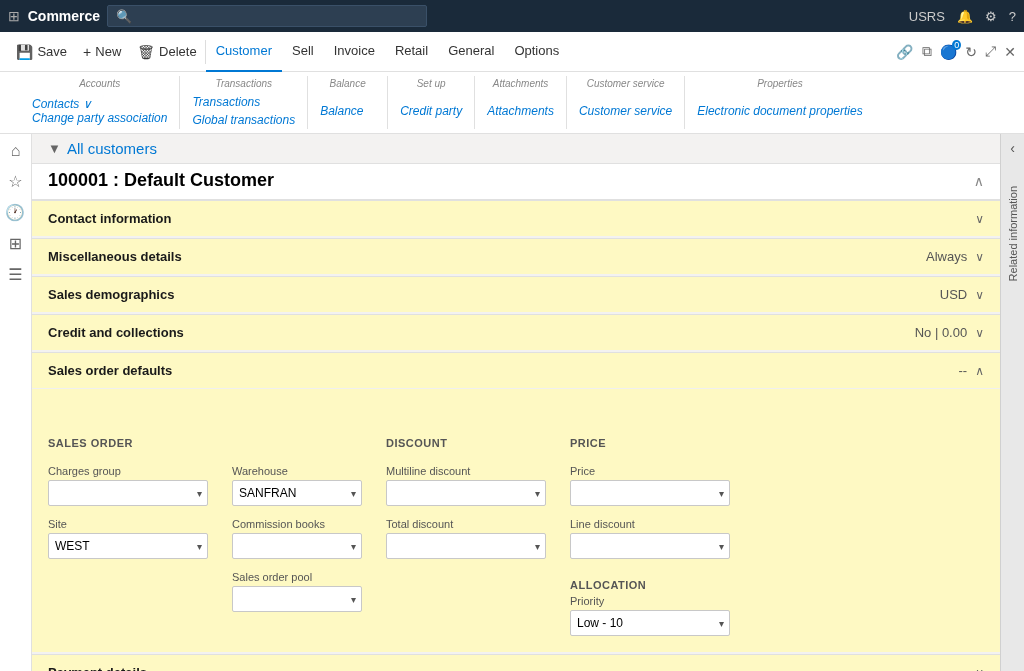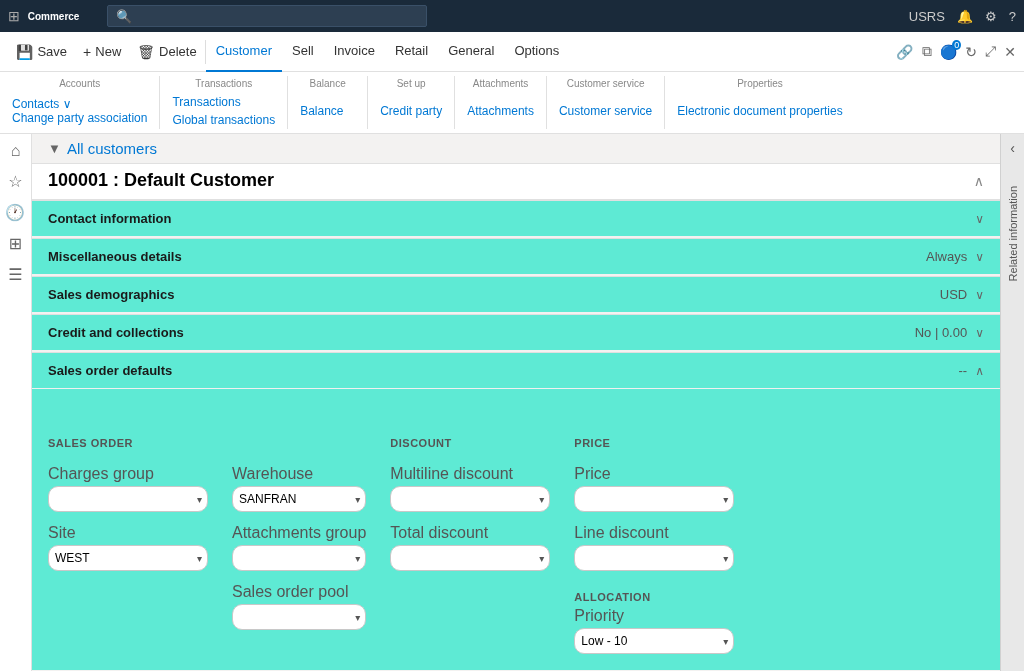--- a/index.html
+++ b/index.html
@@ -9,21 +9,21 @@
     .title-bar {
       background: #1a2a3a;
       height: 32px;
       display: flex;
       align-items: center;
       padding: 0 8px;
       color: #fff;
       flex-shrink: 0;
     }
     .title-bar .grid-icon { margin-right: 8px; font-size: 14px; color: #aaa; }
-    .title-bar .app-name { font-size: 10px; font-weight: 600; flex: 0 0 auto; margin-right: 28px; }
+    .title-bar .app-name { font-size: 14px; font-weight: 600; flex: 0 0 auto; margin-right: 7px; }
     .title-bar .search-box {
       flex: 1; max-width: 320px; background: #2d3f52; border: 1px solid #3a5068;
       border-radius: 2px; display: flex; align-items: center; padding: 0 8px; height: 22px;
     }
     .title-bar .search-box input {
       background: transparent; border: none; outline: none; color: #ccc; font-size: 12px; flex: 1;
     }
     .title-bar .search-box .search-ic { color: #aaa; margin-right: 4px; }
     .title-bar .right-icons { margin-left: auto; display: flex; align-items: center; gap: 12px; color: #ccc; font-size: 12px; }
 
@@ -47,24 +47,25 @@
       cursor: pointer; color: #333; border-bottom: 2px solid transparent; font-size: 13px;
     }
     .command-bar .tab-item.active { color: #0078d4; border-bottom: 2px solid #0078d4; }
     .command-bar .right-icons-cmd { margin-left: auto; display: flex; align-items: center; gap: 8px; color: #666; }
 
     
     .ribbon-bar {
       background: #fff;
       border-bottom: 1px solid #e0e0e0;
       display: flex;
-      padding: 4px 0;
+      padding: 4px 20px;
       gap: 0;
       flex-shrink: 0;
       height: 62px;
+      font-style: italic;
     }
     .ribbon-group {
       display: flex; flex-direction: column; border-right: 1px solid #e0e0e0; padding: 0 12px; min-width: 80px;
     }
     .ribbon-group:last-child { border-right: none; }
     .ribbon-group-title { font-size: 10px; color: #888; text-align: center; margin-bottom: 4px; padding-top: 2px; }
     .ribbon-group-items { display: flex; gap: 8px; flex: 1; align-items: center; }
     .ribbon-item { font-size: 12px; color: #0078d4; cursor: pointer; white-space: nowrap; }
 
     
@@ -103,44 +104,44 @@
       border-bottom: 1px solid #e0e0e0;
       display: flex;
       align-items: center;
       flex-shrink: 0;
     }
     .record-title { font-size: 18px; font-weight: 600; color: #000000; }
 
     
     .sections-container { padding: 0 0; flex: 1; overflow-y: auto; }
     .section {
-      background: #5eead4;
+      background: #fef9c3;
       margin-bottom: 2px;
       border-top: 1px solid #e0e0e0;
     }
     .section-header {
       display: flex; align-items: center; justify-content: space-between;
       padding: 10px 16px; cursor: pointer; user-select: none;
     }
     .section-title { font-weight: 600; font-size: 13px; color: #1a1a1a; }
     .section-meta { display: flex; align-items: center; gap: 8px; color: #555; font-size: 12px; }
     .chevron { font-size: 12px; color: #666; }
 
     
     .section-content { padding: 12px 16px 16px; border-top: 1px solid #f0f0f0; }
 
     
     .form-grid { display: flex; gap: 24px; flex-wrap: wrap; margin-top: 36px; }
     .form-col { display: flex; flex-direction: column; gap: 12px; min-width: 160px; }
     .form-section-label { font-size: 11px; font-weight: 700; color: #555; text-transform: uppercase; letter-spacing: 0.5px; margin-bottom: 4px; }
     .field-group { display: flex; flex-direction: column; gap: 3px; }
-    .field-label { font-size: 16px; color: #555; }
+    .field-label { font-size: 11px; color: #555; }
     .field-input-wrapper { position: relative; }
     .field-input-wrapper select {
-      width: 100%; height: 26px; border: 1px solid #c8c8c8; border-radius: 10px;
+      width: 100%; height: 26px; border: 1px solid #c8c8c8; border-radius: 2px;
       padding: 0 24px 0 6px; font-size: 12px; background: #fff; outline: none;
       -webkit-appearance: none; appearance: none; cursor: pointer;
     }
     .field-input-wrapper .dropdown-arrow {
       position: absolute; right: 6px; top: 50%; transform: translateY(-50%);
       font-size: 10px; color: #555; pointer-events: none;
     }
 
     
     .right-panel {
@@ -384,21 +385,21 @@
               <div class="field-group">
                 <label class="field-label">Warehouse</label>
                 <div class="field-input-wrapper">
                   <select>
                     <option value="SANFRAN">SANFRAN</option>
                   </select>
                   <span class="dropdown-arrow">▾</span>
                 </div>
               </div>
               <div class="field-group">
-                <label class="field-label">Attachments group</label>
+                <label class="field-label">Commission books</label>
                 <div class="field-input-wrapper">
                   <select>
                     <option value=""></option>
                   </select>
                   <span class="dropdown-arrow">▾</span>
                 </div>
               </div>
               <div class="field-group">
                 <label class="field-label">Sales order pool</label>
                 <div class="field-input-wrapper">

